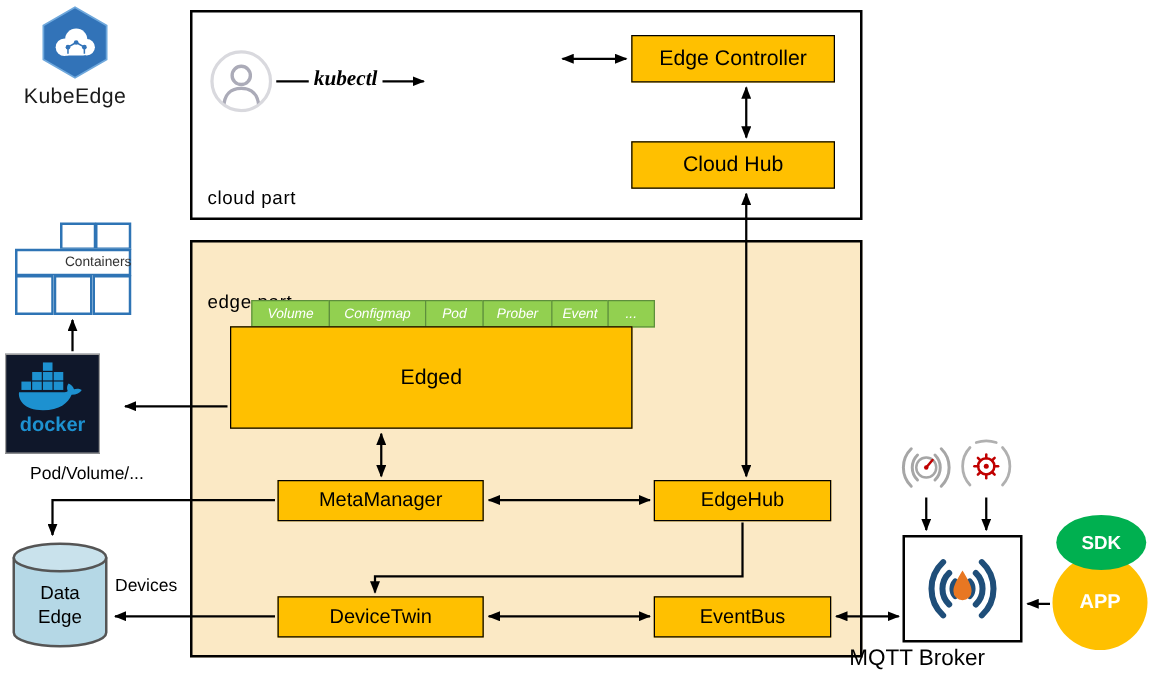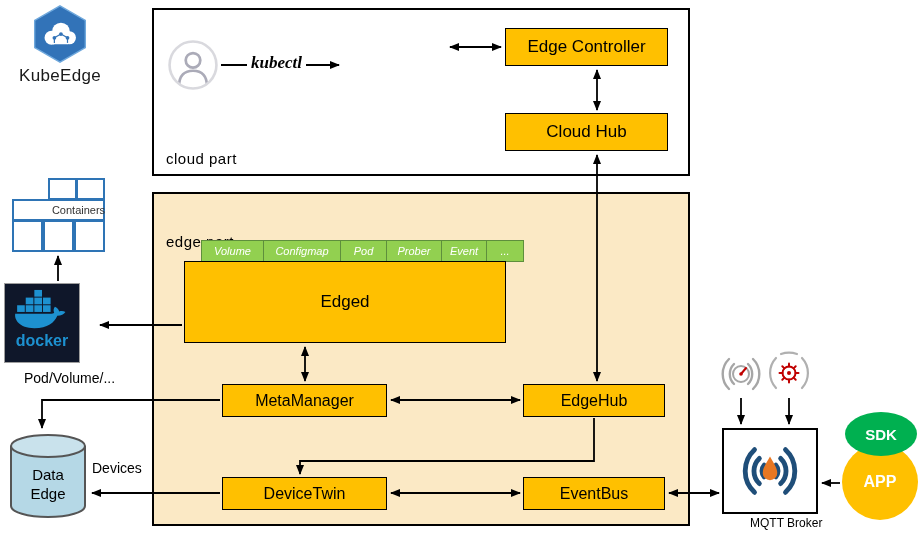--- a/index.html
+++ b/index.html
@@ -69,22 +69,22 @@
   #ds-text { position:absolute; left:0; top:34px; width:100%; text-align:center;
              font-size:15px; line-height:1.25; }
 
   
   #sensor1 { position:absolute; left:719px; top:352px; width:44px; height:44px; }
   #sensor2 { position:absolute; left:766px; top:350px; width:46px; height:46px; }
 
   #mqtt-box { position:absolute; left:722px; top:428px; width:96px; height:86px;
               background:#fff; border:2px solid #000; display:flex; align-items:center;
               justify-content:center; }
-  #mqtt-label { position:absolute; left:750px; top:516px; width:120px; text-align:left;
-                font-size:12px; }
+  #mqtt-label { position:absolute; left:668px; top:516px; width:120px; text-align:right;
+                font-size:18px; }
 
   #app-circle  { position:absolute; left:842px; top:444px; width:76px; height:76px;
                  border-radius:50%; background:#FFC000; color:#fff; font-weight:bold;
                  font-size:16px; display:flex; align-items:center; justify-content:center; z-index:3; }
   #sdk-ellipse { position:absolute; left:845px; top:412px; width:72px; height:44px;
                  border-radius:50%; background:#00B050; color:#fff; font-weight:bold;
                  font-size:15px; display:flex; align-items:center; justify-content:center; z-index:4; }
 
   
   #arrows { position:absolute; left:0; top:0; z-index:5; pointer-events:none; }

